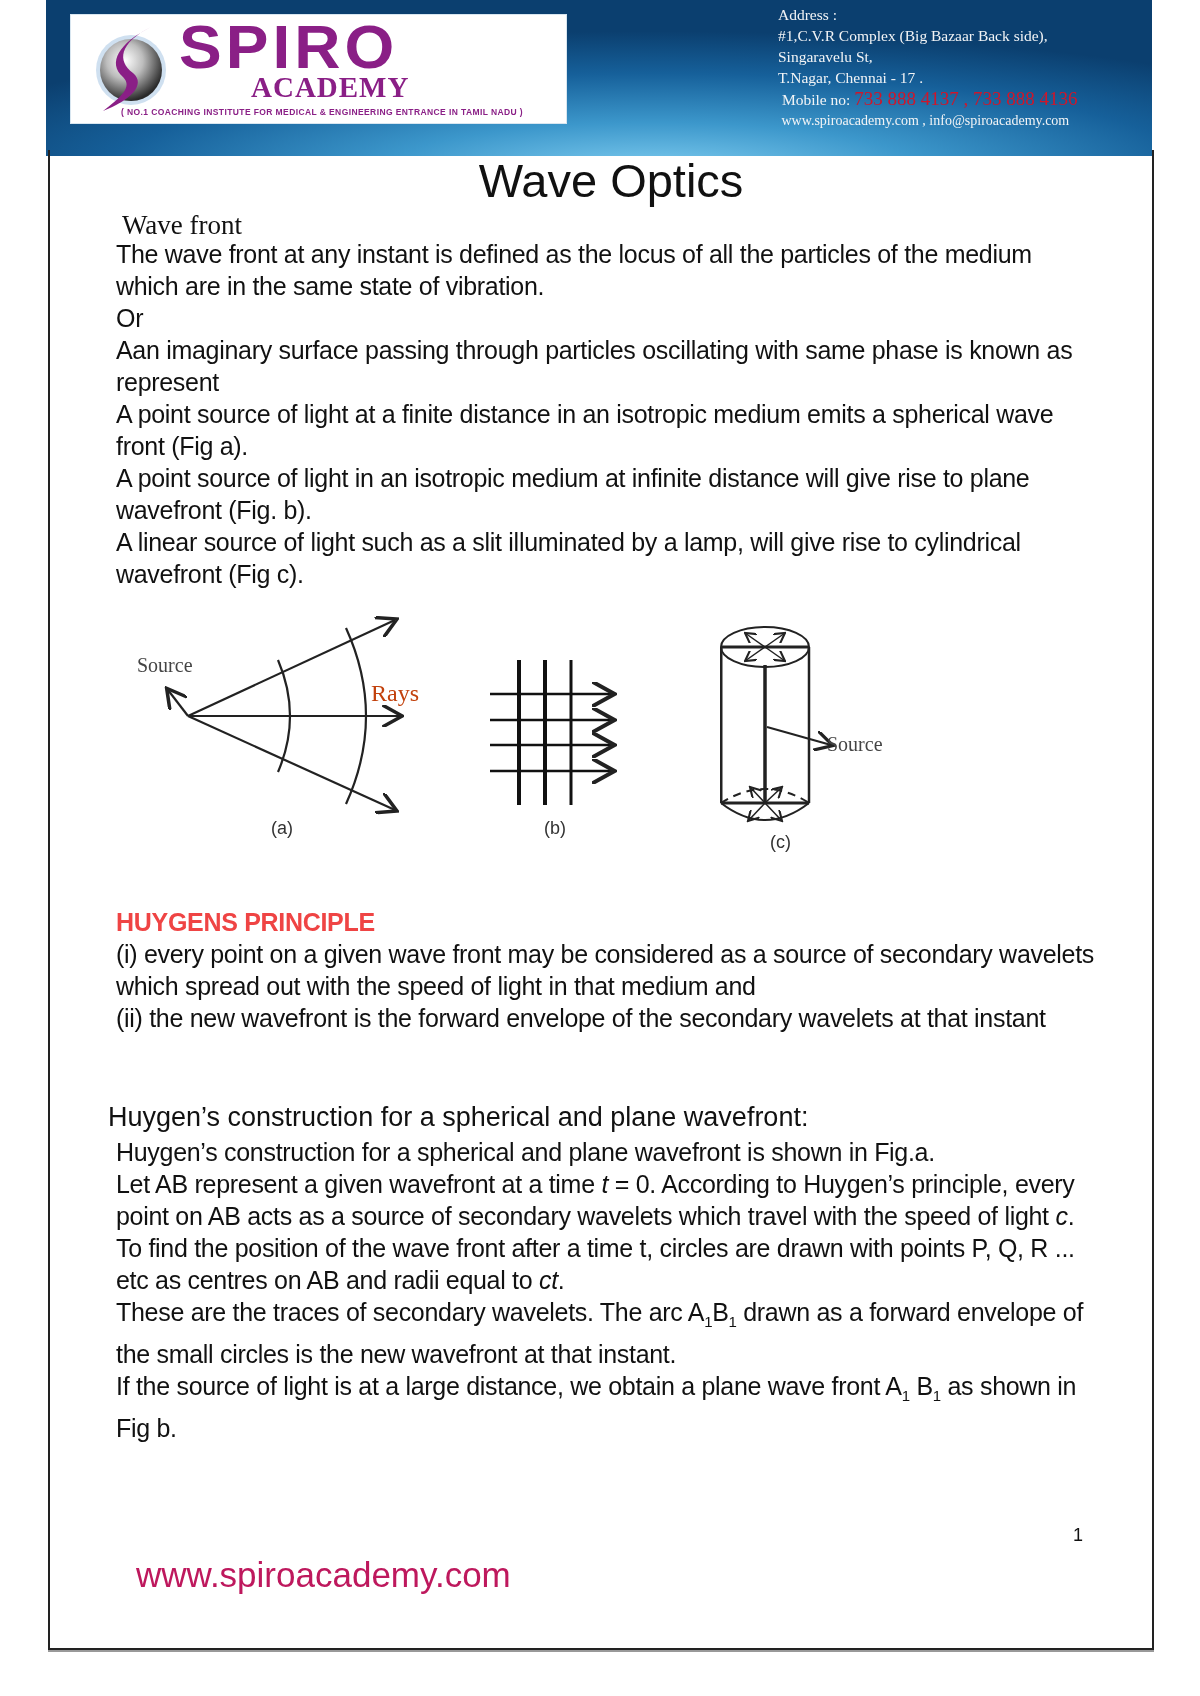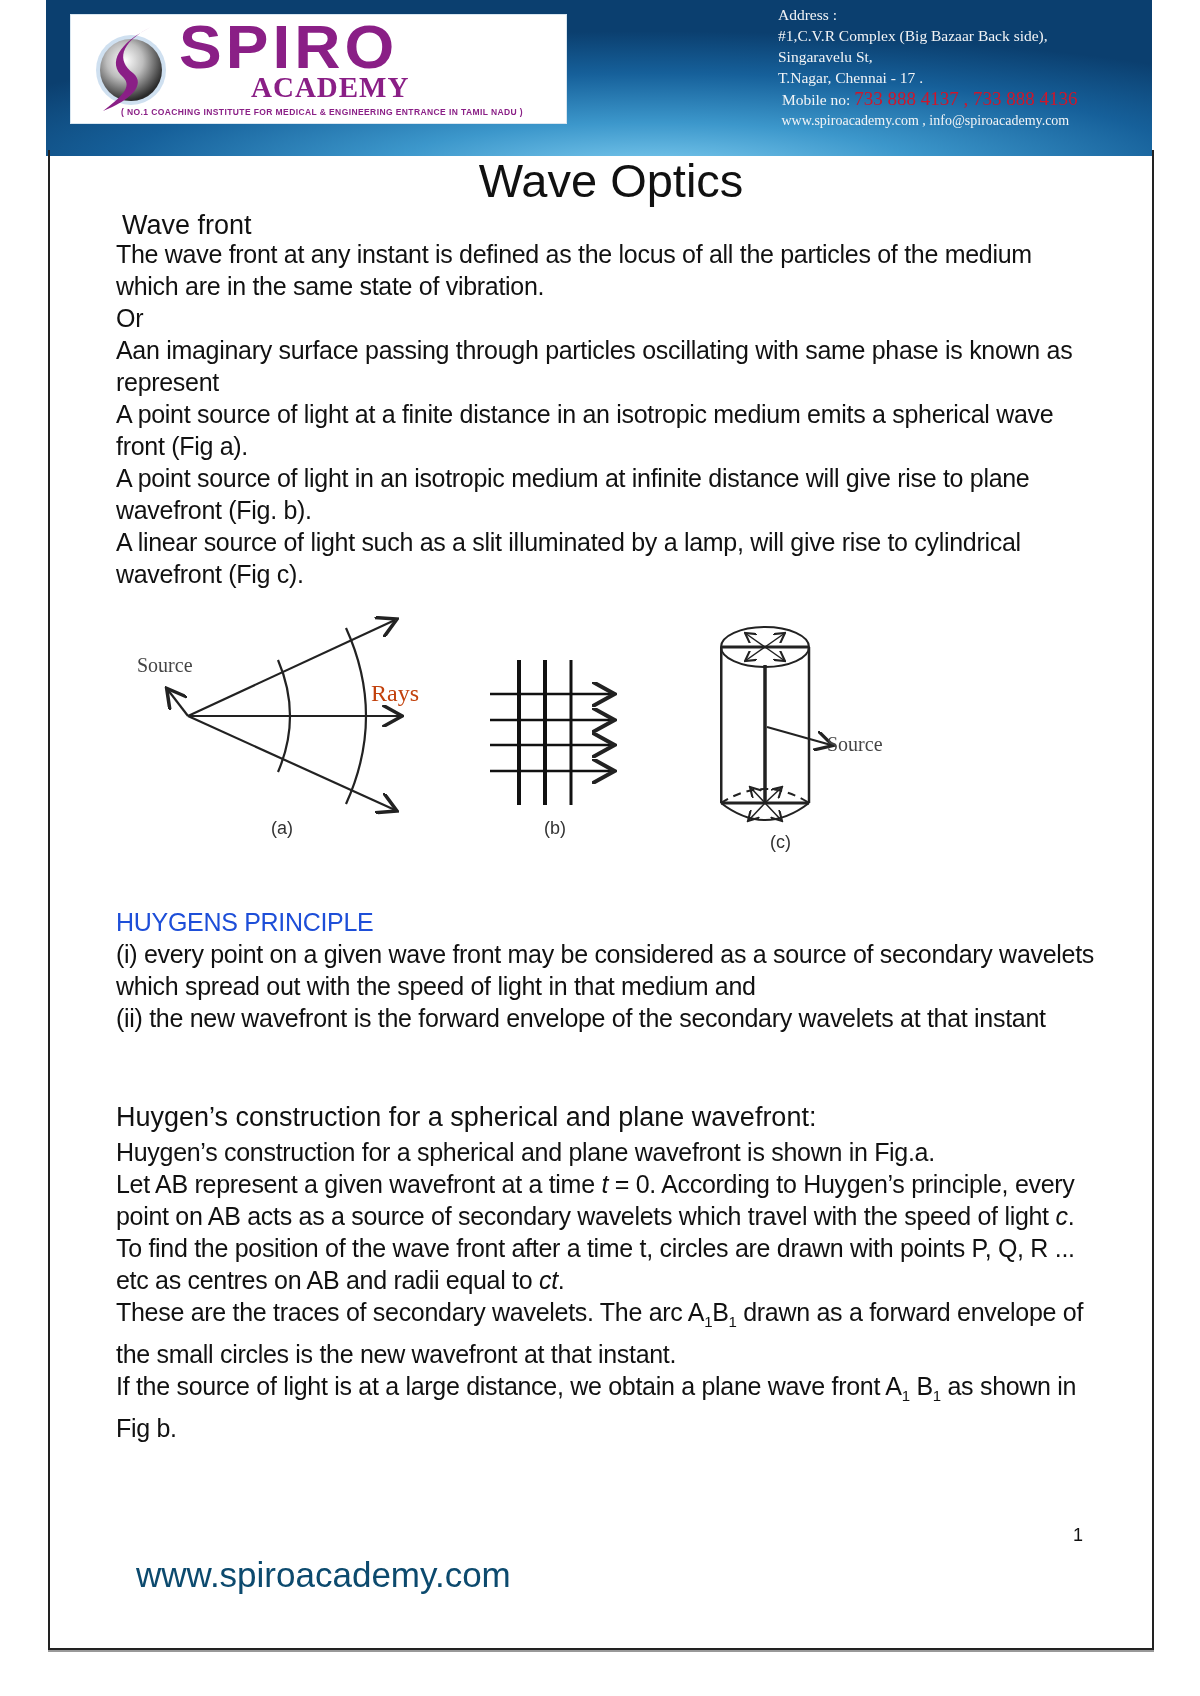--- a/index.html
+++ b/index.html
@@ -23,25 +23,25 @@
   .address { position:absolute; left:732px; top:4px; font-family:"Liberation Serif", serif;
              font-size:15.5px; color:#f2f4f6; line-height:21px; white-space:nowrap; }
   .address .mobile-nums { color:#d0162a; font-size:19px; }
   .address .web { font-size:14px; }
   .doc-title { position:absolute; left:0; width:1200px; top:153px; text-align:center;
                font-size:47px; color:#111;margin-left:11px; }
   .h2 { position:absolute; left:122px; font-size:27px; color:#111; }
   .para { position:absolute; left:116px; width:1000px; font-size:25px; line-height:32px; color:#111;
           letter-spacing:-0.3px; }
   .para p { margin:0; }
-  .bold-head { font-weight:normal; color:#1d4ed8; }
+  .bold-head { font-weight:bold; color:#ef4444; }
   .figs { position:absolute; left:120px; top:610px; width:800px; height:260px; }
   .fig-label { position:absolute; font-size:18px; color:#333; }
   .page-num { position:absolute; left:1073px; top:1525px; font-size:18px; }
-  .footer-url { position:absolute; left:136px; top:1555px; font-size:35px; color:#0c4a6e; }
+  .footer-url { position:absolute; left:136px; top:1555px; font-size:35px; color:#be185d; }
   sub { font-size:60%; }
 </style>
 </head>
 <body>
 
 <div class="header">
   <div class="logo-box">
     <svg class="logo-emblem" viewBox="0 0 84 90">
       <defs>
         <radialGradient id="sph" cx="40%" cy="35%" r="65%">
@@ -66,21 +66,21 @@
     <div>T.Nagar, Chennai - 17 .</div>
     <div>&nbsp;<span>Mobile no: </span><span class="mobile-nums">733 888 4137 , 733 888 4136</span></div>
     <div class="web">&nbsp;<span>www.spiroacademy.com , info@spiroacademy.com</span></div>
   </div>
 </div>
 
 <div class="page-frame"></div>
 
 <div class="doc-title">Wave Optics</div>
 
-<div class="h2" style="top:210px;">Wave front</div>
+<div class="h2" style="top:210px;font-family:Liberation Serif, serif;">Wave front</div>
 <div class="para" style="top:238px;">
   <p>The wave front at any instant is defined as the locus of all the particles of the medium</p>
   <p>which are in the same state of vibration.</p>
   <p>Or</p>
   <p>Aan imaginary surface passing through particles oscillating with same phase is known as</p>
   <p>represent</p>
   <p>A point source of light at a finite distance in an isotropic medium emits a spherical wave</p>
   <p>front (Fig a).</p>
   <p>A point source of light in an isotropic medium at infinite distance will give rise to plane</p>
   <p>wavefront (Fig. b).</p>
@@ -164,21 +164,21 @@
   <div class="fig-label" style="left:650px;top:222px;">(c)</div>
 </div>
 
 <div class="para" style="top:906px;">
   <p class="bold-head">HUYGENS PRINCIPLE</p>
   <p>(i) every point on a given wave front may be considered as a source of secondary wavelets</p>
   <p>which spread out with the speed of light in that medium and</p>
   <p>(ii) the new wavefront is the forward envelope of the secondary wavelets at that instant</p>
 </div>
 
-<div class="h2" style="top:1102px;left:116px;text-align:right;">Huygen’s construction for a spherical and plane wavefront:</div>
+<div class="h2" style="top:1102px;left:108px;text-align:right;">Huygen’s construction for a spherical and plane wavefront:</div>
 <div class="para" style="top:1136px;">
   <p>Huygen’s construction for a spherical and plane wavefront is shown in Fig.a.</p>
   <p><span>Let AB represent a given wavefront at a time </span><i>t</i><span> = 0. According to Huygen’s principle, every</span></p>
   <p><span>point on AB acts as a source of secondary wavelets which travel with the speed of light </span><i>c</i><span>.</span></p>
   <p>To find the position of the wave front after a time t, circles are drawn with points P, Q, R ...</p>
   <p><span>etc as centres on AB and radii equal to </span><i>ct</i><span>.</span></p>
   <p><span>These are the traces of secondary wavelets. The arc A</span><sub>1</sub><span>B</span><sub>1</sub><span> drawn as a forward envelope of</span></p>
   <p>the small circles is the new wavefront at that instant.</p>
   <p><span>If the source of light is at a large distance, we obtain a plane wave front A</span><sub>1</sub><span> B</span><sub>1</sub><span> as shown in</span></p>
   <p>Fig b.</p>

